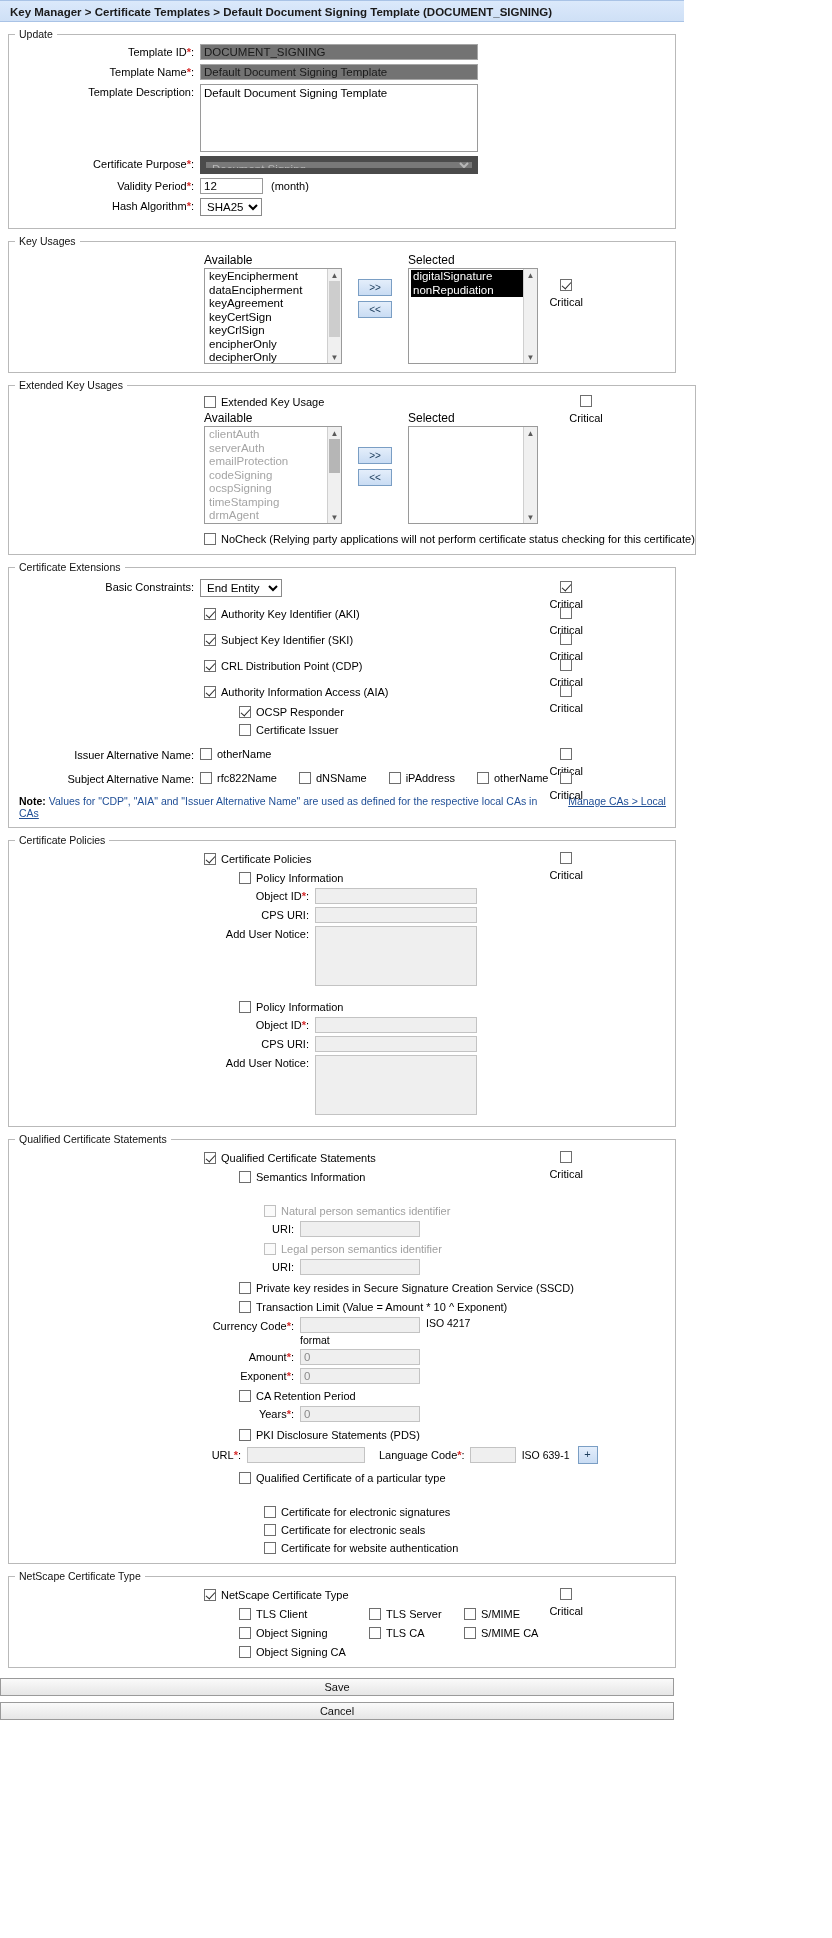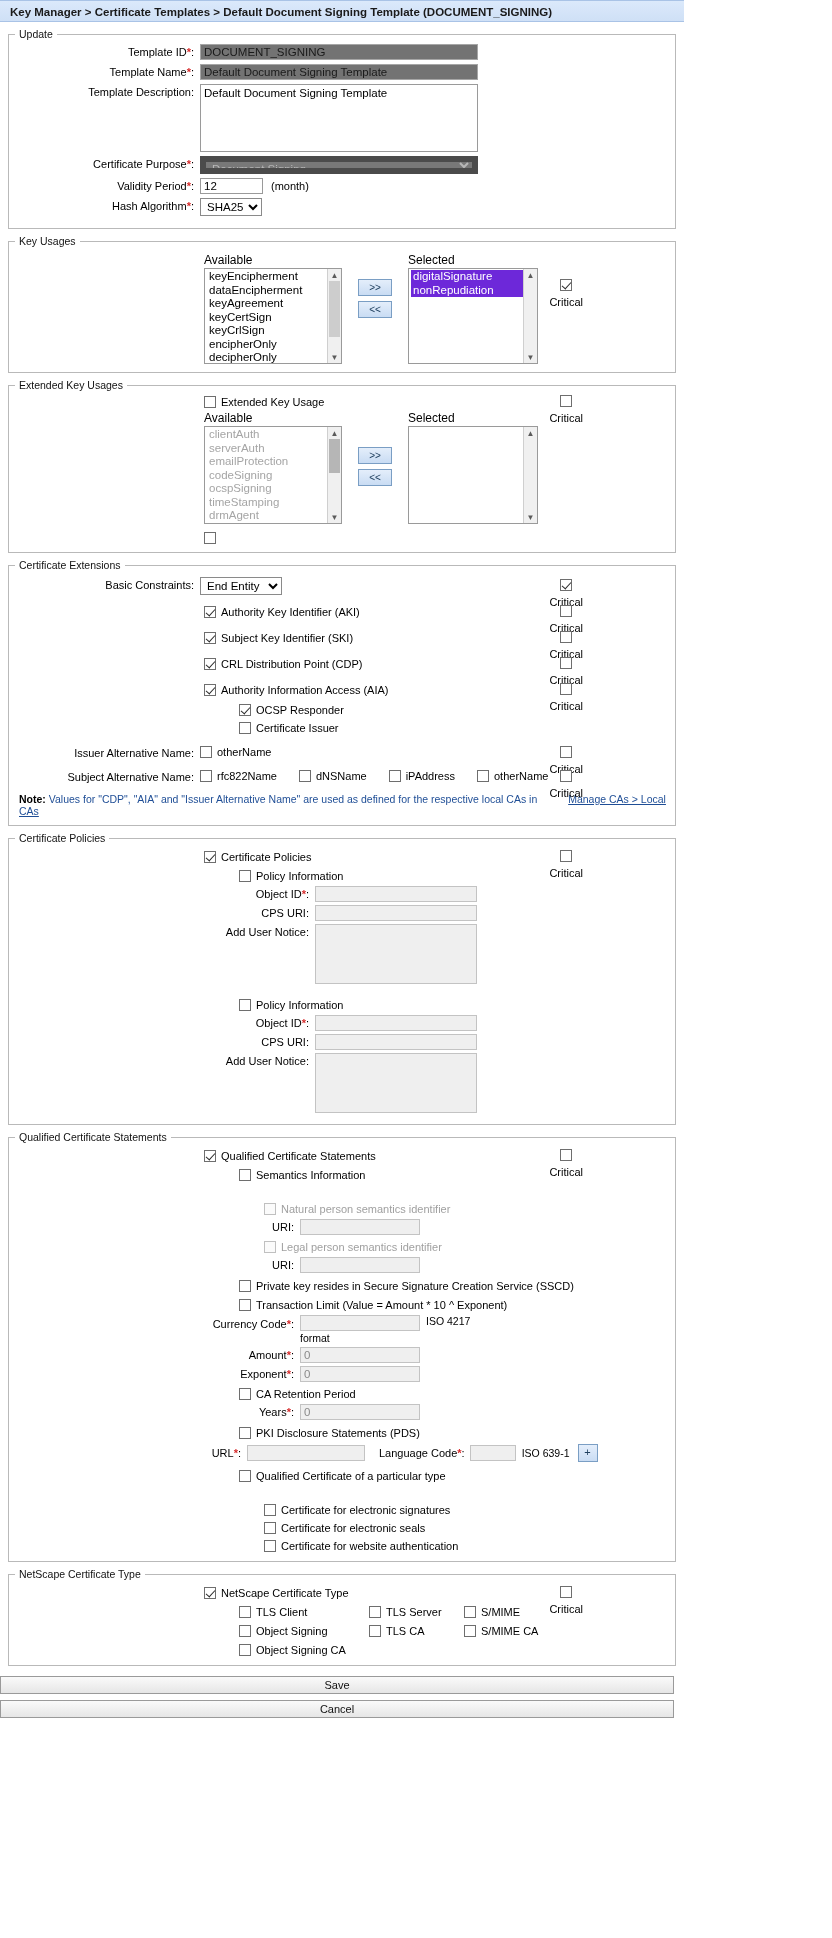--- a/index.html
+++ b/index.html
@@ -129,21 +129,21 @@
     background:#fff;
     overflow:hidden;
     position:relative;
     box-sizing:border-box;
     font-size:11.5px;
   }
   .lbx.sel2{width:130px;}
   .lbx .items{padding:1px 0 0 2px;}
   .lbx .it{line-height:13.5px;white-space:nowrap;padding-left:2px;}
   .lbx .it.dis{color:#a5a5a5;}
-  .lbx .it.hl{background:#6d28d9;color:#fff;}
+  .lbx .it.hl{background:#000000;color:#fff;}
   .sb{
     position:absolute;right:0;top:0;bottom:0;width:13px;
     background:#f0f0f0;border-left:1px solid #cfcfcf;
   }
   .sb .ar{
     position:absolute;left:0;right:0;height:12px;
     display:flex;align-items:center;justify-content:center;
     font-size:8px;color:#5a5a5a;
   }
   .sb .ar.up{top:0;}
@@ -338,20 +338,21 @@
             <div class="ar up">▲</div>
             <div class="ar dn">▼</div>
           </div>
         </div>
       </div>
     </div>
 
     <div class="ind" style="margin-top:8px">
       <div class="cbrow">
         <span class="cb"></span>
+        <span class="t">NoCheck (Relying party applications will not perform certificate status checking for this certificate)</span>
       </div>
     </div>
   </fieldset>
 
   <fieldset class="grp">
     <legend>Certificate Extensions</legend>
 
     <div class="row" style="position:relative;margin-top:6px">
       <div class="lbl">Basic Constraints:</div>
       <select class="sel" style="width:82px">

